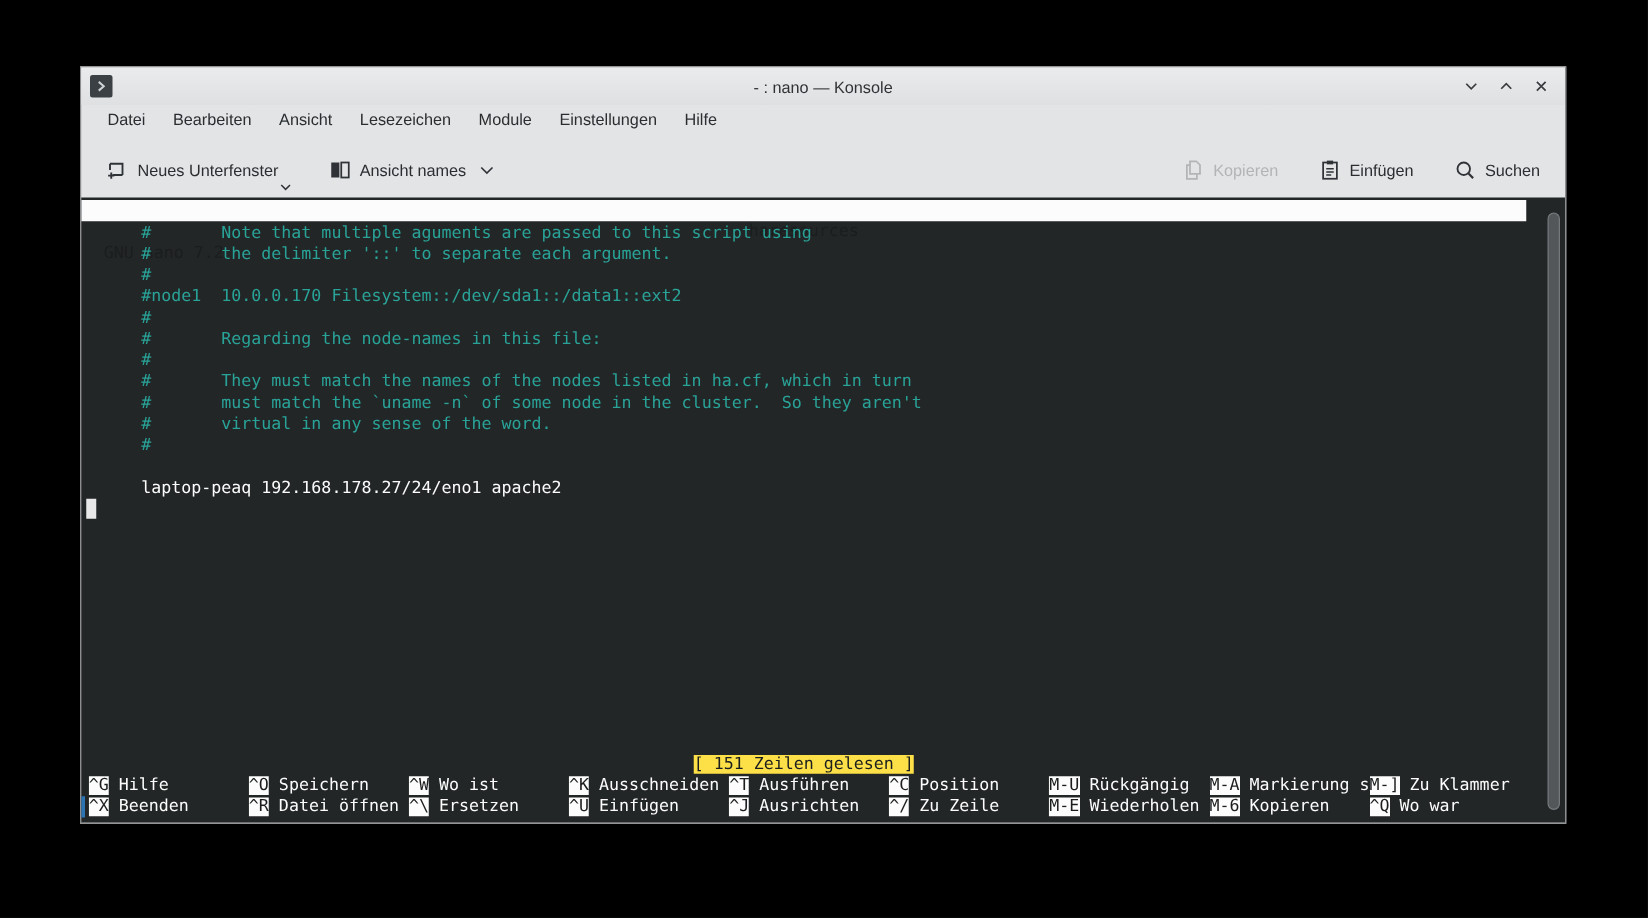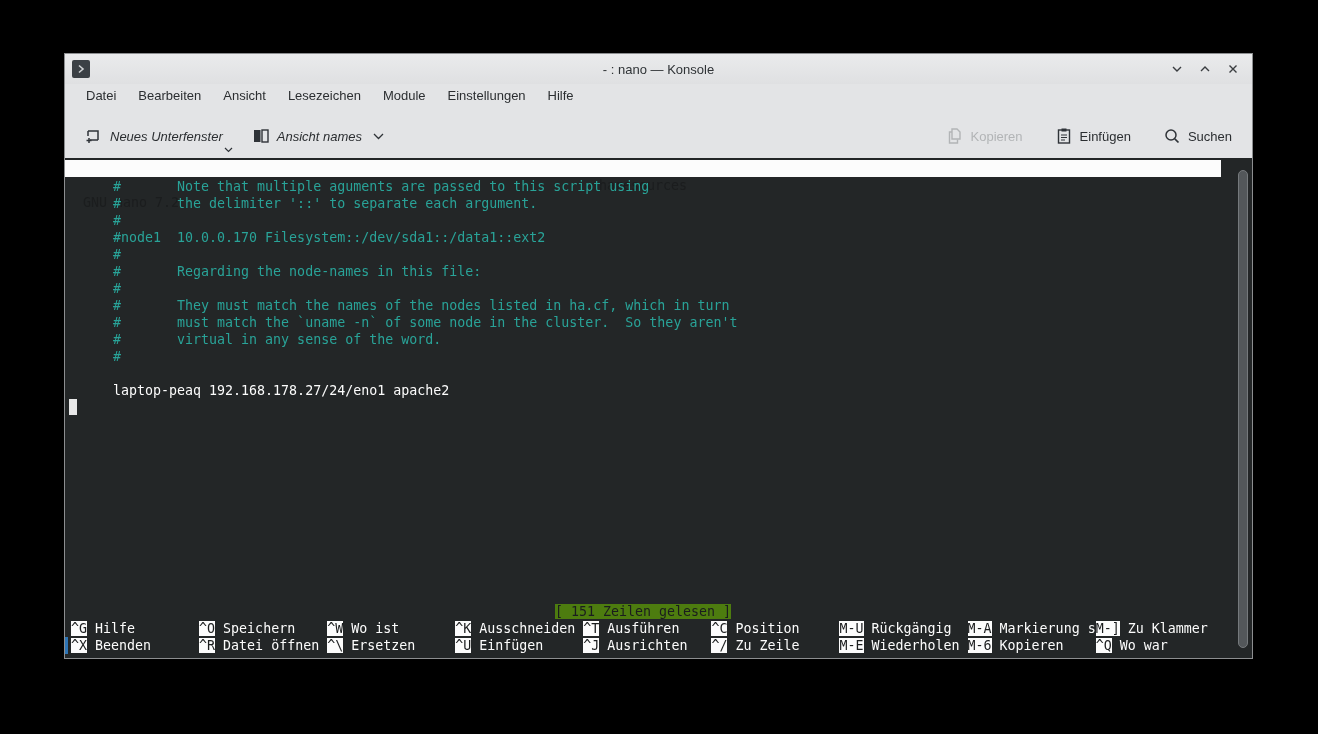--- a/index.html
+++ b/index.html
@@ -24,39 +24,39 @@
   .menubar { height:30px; display:flex; align-items:flex-start; padding-left:12px; gap:4px; flex:0 0 auto; }
   .menu-item { font-size:13px; color:#2b2e31; padding:4px 9px; border-radius:3px; cursor:default; }
 
   
   .toolbar { height:44px; display:flex; align-items:center; padding:0 14px; flex:0 0 auto; }
   .tbtn { display:flex; align-items:center; gap:7px; font-size:13px; color:#2b2e31;
           padding:6px 6px; border-radius:3px; position:relative; }
   .tbtn.disabled { color:#b2b4b6; }
   .tbtn svg { display:block; }
   .drop-under { position:absolute; right:-4px; bottom:-2px; }
-  .tb-left { display:flex; gap:17px;font-style:italic; }
+  .tb-left { display:flex; gap:28px; }
   .tb-right { margin-left:auto; display:flex; gap:20px; }
 
   
   .terminal { flex:1 1 auto; background:#232627; position:relative;
               font-family:"DejaVu Sans Mono", monospace; font-size:13.3px; line-height:17px;
               overflow:hidden; }
   .nano-header { position:absolute; left:0; top:2px; width:1156px; height:17px;
                  background:#fcfcfc; color:#1b1d1e; white-space:pre;padding-left:24px; }
   .nano-header .nh-left { position:absolute; left:18px; }
   .nano-header .nh-center { position:absolute; left:0; width:100%; text-align:center; }
   .term-lines { position:absolute; left:4px; top:20px; white-space:pre; }
   .term-line { height:17px;margin-left:44px; }
   .term-line.comment { color:#29a398; }
   .term-line.plain { color:#fcfcfc; }
   .cursor-block { position:absolute; left:4px; top:241px; width:8px; height:16px; background:#e8e8e8; }
 
   .nano-status { position:absolute; top:445px; left:0; width:1156px; text-align:center; height:17px; }
-  .nano-status span { background:#4d7c0f; color:#1b1d1e; white-space:pre; }
+  .nano-status span { background:#fde047; color:#1b1d1e; white-space:pre; }
 
   .shortcut-row { position:absolute; left:6px; white-space:pre; display:flex; color:#fcfcfc; }
   .shortcut-row.r1 { top:462px; }
   .shortcut-row.r2 { top:479px; }
   .sc-cell { width:16ch; height:17px; overflow:hidden; }
   .sc-key { background:#fcfcfc; color:#1b1d1e; }
 
   .term-scrollbar { position:absolute; right:4px; top:12px; bottom:10px; width:10px;
                     border-radius:5px; background:#53575a; border:1px solid #75797c; }
   .blue-strip { position:absolute; left:0; top:479px; width:3px; height:17px; background:#2d74b5; }

